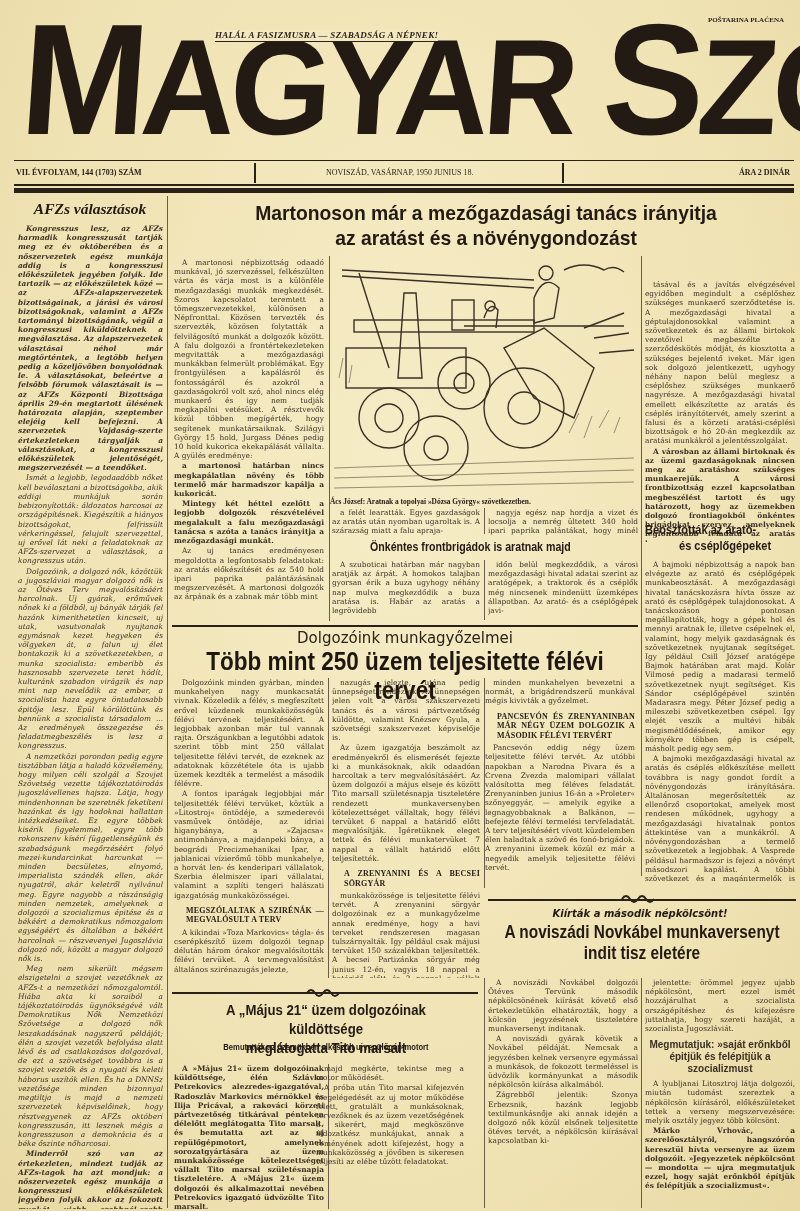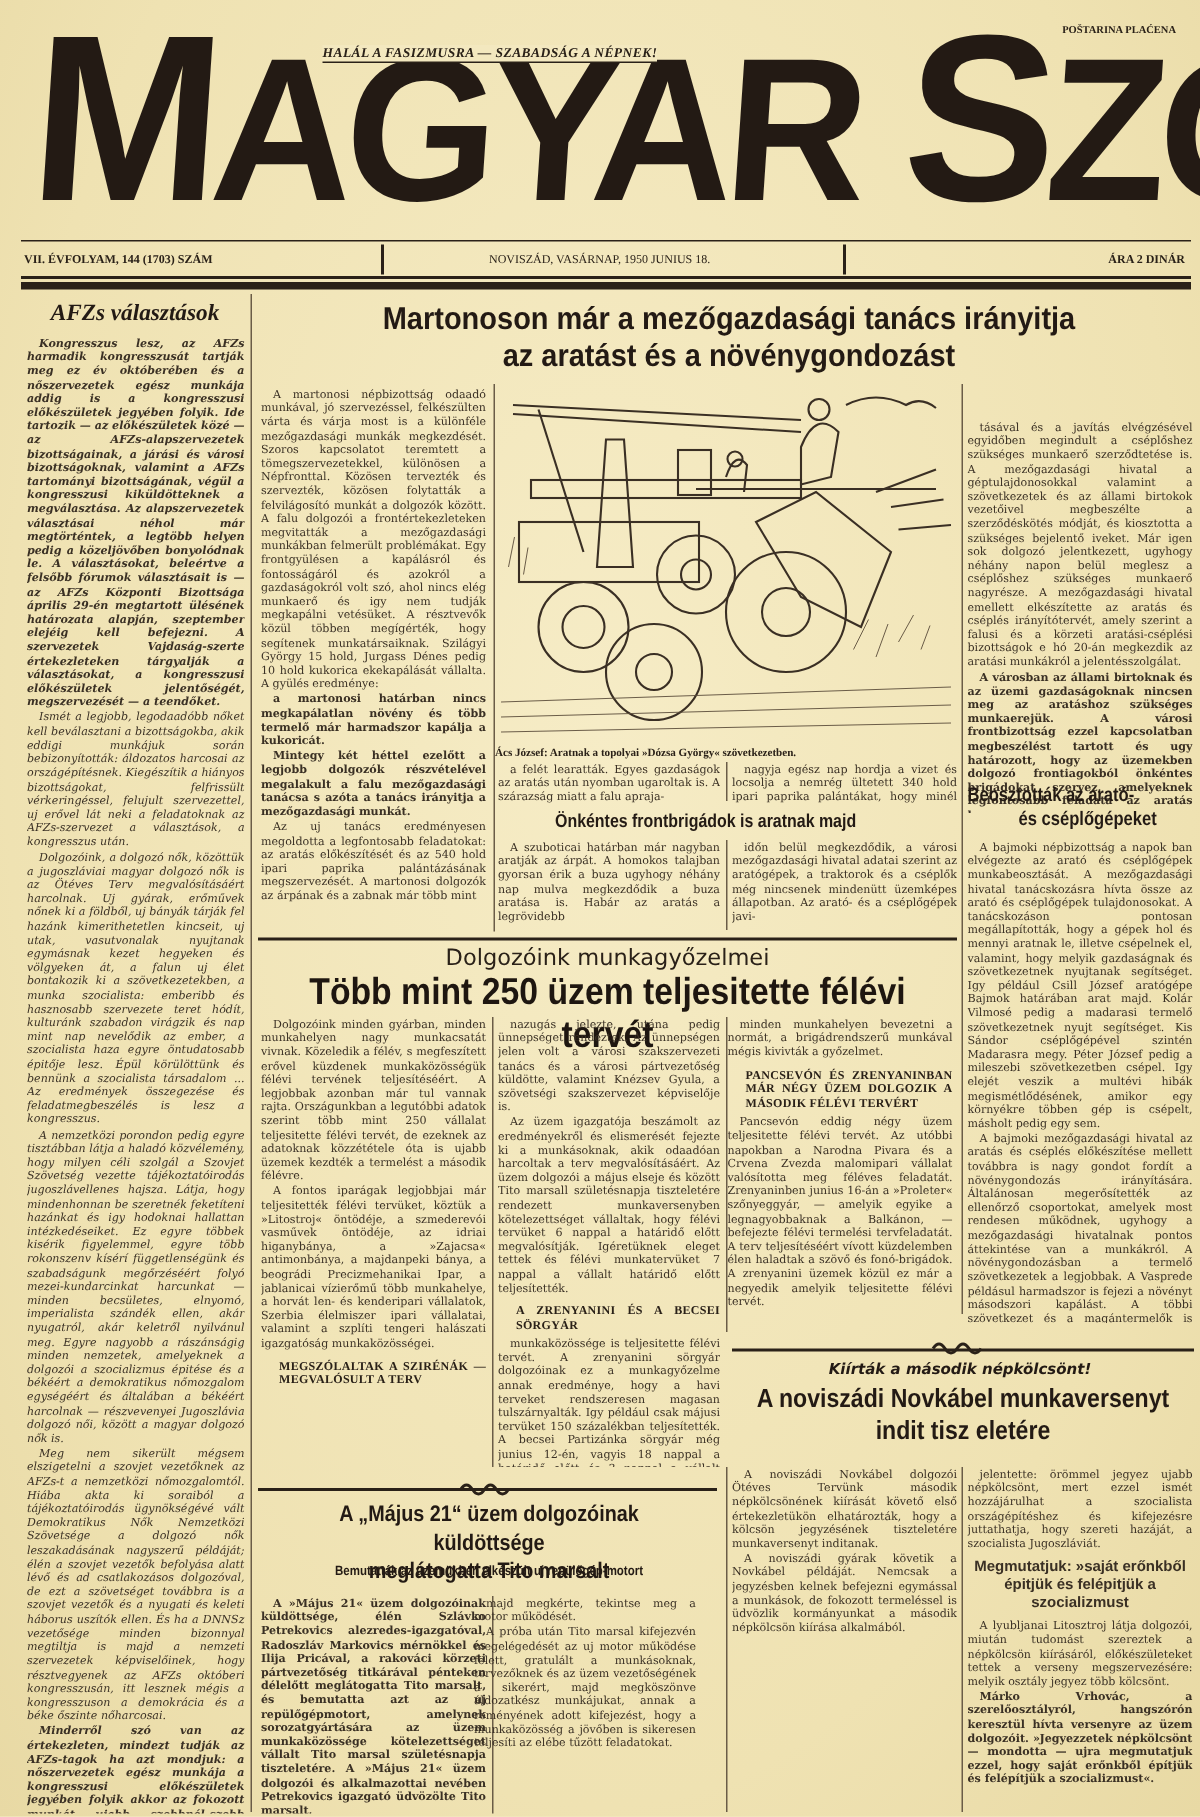--- a/index.html
+++ b/index.html
@@ -198,20 +198,21 @@
 
   <div class="rule-h" style="left:172px; top:625px; width:466px;"></div>
 
   <div class="kicker">Dolgozóink munkagyőzelmei</div>
   <div class="h-250">Több mint 250 üzem teljesitette félévi tervét</div>
 
   <div class="col" style="left:174px; top:678px; width:150px; height:300px;">
     <p>Dolgozóink minden gyárban, minden munkahelyen nagy munkacsatát vivnak. Közeledik a félév, s megfeszített erővel küzdenek munkaközösségük félévi tervének teljesítéséért. A legjobbak azonban már tul vannak rajta. Országunkban a legutóbbi adatok szerint több mint 250 vállalat teljesitette félévi tervét, de ezeknek az adatoknak közzététele óta is ujabb üzemek kezdték a termelést a második félévre.</p>
     <p>A fontos iparágak legjobbjai már teljesitették félévi tervüket, köztük a »Litostroj« öntödéje, a szmederevói vasművek öntödéje, az idriai higanybánya, a »Zajacsa« antimonbánya, a majdanpeki bánya, a beográdi Precizmehanikai Ipar, a jablanicai vízierőmű több munkahelye, a horvát len- és kenderipari vállalatok, Szerbia élelmiszer ipari vállalatai, valamint a szplíti tengeri halászati igazgatóság munkaközösségei.</p>
     <div class="sec-h">MEGSZÓLALTAK A SZIRÉNÁK — MEGVALÓSULT A TERV</div>
+    <p>A kikindai »Toza Markovics« tégla- és cserépkészítő üzem dolgozói tegnap délután három órakor megvalósították félévi tervüket. A tervmegvalósítást általános szirénazugás jelezte,</p>
   </div>
   <div class="rule-v" style="left:328px; top:678px; height:300px;"></div>
   <div class="col" style="left:332px; top:678px; width:148px; height:300px;">
     <p>nazugás jelezte, utána pedig ünnepséget rendeztek. Az ünnepségen jelen volt a városi szakszervezeti tanács és a városi pártvezetőség küldötte, valamint Knézsev Gyula, a szövetségi szakszervezet képviselője is.</p>
     <p>Az üzem igazgatója beszámolt az eredményekről és elismerését fejezte ki a munkásoknak, akik odaadóan harcoltak a terv megvalósításáért. Az üzem dolgozói a május elseje és között Tito marsall születésnapja tiszteletére rendezett munkaversenyben kötelezettséget vállaltak, hogy félévi tervüket 6 nappal a határidő előtt megvalósítják. Igéretüknek eleget tettek és félévi munkatervüket 7 nappal a vállalt határidő előtt teljesítették.</p>
     <div class="sec-h">A ZRENYANINI ÉS A BECSEI SÖRGYÁR</div>
     <p>munkaközössége is teljesitette félévi tervét. A zrenyanini sörgyár dolgozóinak ez a munkagyőzelme annak eredménye, hogy a havi terveket rendszeresen magasan tulszárnyalták. Igy például csak májusi tervüket 150 százalékban teljesítették. A becsei Partizánka sörgyár még junius 12-én, vagyis 18 nappal a határidő előtt és 3 nappal a vállalt időpont előtt teljesitette félévi tervét. Noha nem sikerült</p>
   </div>
   <div class="rule-v" style="left:484px; top:678px; height:210px;"></div>
   <div class="col" style="left:485px; top:678px; width:150px; height:210px;">
@@ -226,21 +227,22 @@
     </svg>
 
   <div class="sub-h" style="left:490px; top:908px; width:300px; font-family:'DejaVu Sans',sans-serif; font-style:italic; font-size:10px; transform:none; text-align:center;">Kiírták a második népkölcsönt!</div>
   <div class="sub-h" style="left:484px; top:922px; width:316px; text-align:center; font-size:17.5px; line-height:21px; transform:scaleX(0.88); transform-origin:center;">
     <div>A noviszádi Novkábel munkaversenyt</div>
     <div>indit tisz eletére</div>
   </div>
 
   <div class="col" style="left:488px; top:978px; width:150px; height:230px;">
     <p>A noviszádi Novkábel dolgozói Ötéves Tervünk második népkölcsönének kiírását követő első értekezletükön elhatározták, hogy a kölcsön jegyzésének tiszteletére munkaversenyt inditanak.</p>
-    <p>A noviszádi gyárak követik a Novkábel példáját. Nemcsak a jegyzésben kelnek befejezni egymással a munkások, de fokozott termeléssel is üdvözlik kormányunkat a második népkölcsön kiírása alkalmából.</p>
+    <p>A noviszádi gyárak követik a Novkábel példáját. Nemcsak a jegyzésben kelnek versenyre egymással a munkások, de fokozott termeléssel is üdvözlik kormányunkat a második népkölcsön kiírása alkalmából.</p>
+    <p>Zágrebből jelentik: Szonya Erbezsnik, hazánk legjobb textilmunkásnője aki annak idején a dolgozó nők közül elsőnek teljesitette ötéves tervét, a népkölcsön kiírásával kapcsolatban ki-</p>
   </div>
   <div class="rule-v" style="left:641px; top:978px; height:230px;"></div>
   <div class="col" style="left:645px; top:978px; width:150px; height:230px;">
     <p>jelentette: örömmel jegyez ujabb népkölcsönt, mert ezzel ismét hozzájárulhat a szocialista országépítéshez és kifejezésre juttathatja, hogy szereti hazáját, a szocialista Jugoszláviát.</p>
     <div class="bold" style="font-family:'Liberation Sans',sans-serif; font-size:10px; line-height:12px; text-align:center; margin:6px 0 4px;">Megmutatjuk: »saját erőnkből épitjük és felépitjük a szocializmust</div>
     <p>A lyubljanai Litosztroj látja dolgozói, miután tudomást szereztek a népkölcsön kiírásáról, előkészületeket tettek a verseny megszervezésére: melyik osztály jegyez több kölcsönt.</p>
     <p class="bold">Márko Vrhovác, a szerelőosztályról, hangszórón keresztül hívta versenyre az üzem dolgozóit. »Jegyezzetek népkölcsönt — mondotta — ujra megmutatjuk ezzel, hogy saját erőnkből építjük és felépítjük a szocializmust«.</p>
   </div>
 
   <div class="rule-h" style="left:172px; top:992px; width:306px;"></div>

